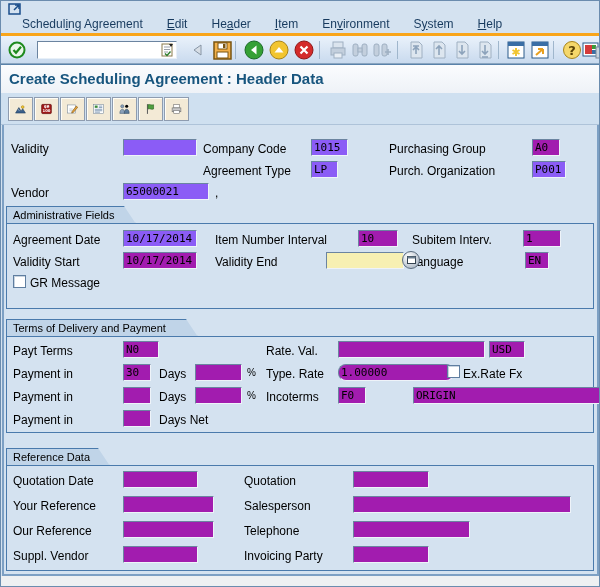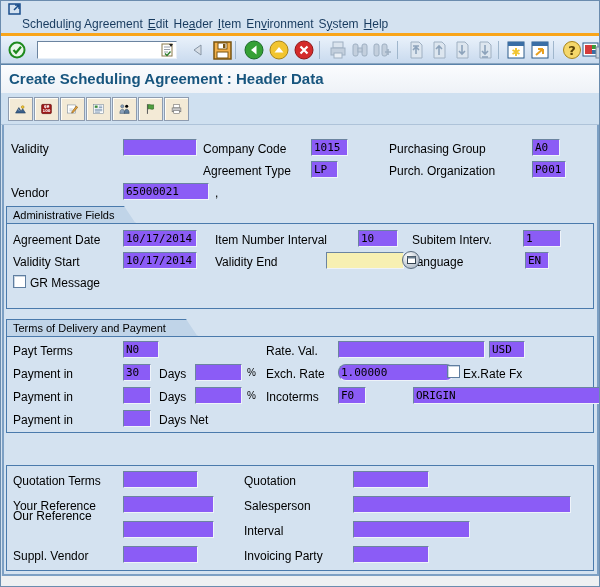--- a/index.html
+++ b/index.html
@@ -4,39 +4,39 @@
 <style>
   html,body{margin:0;padding:0;}
   .window{
     position:relative; width:600px; height:587px;
     background:#d4e2f0; overflow:hidden;
     border:1px solid #6b8cae; box-sizing:border-box;
     font-family:"Liberation Sans",sans-serif;
   }
   
   .top-strip{position:absolute;left:0;top:0;width:100%;height:14px;background:#d4e2f0;}
-  .menubar{position:absolute;left:0;top:13px;width:100%;height:19px;display:flex;gap:5px;padding-left:21px;box-sizing:border-box;align-items:center;}
+  .menubar{position:absolute;left:0;top:13px;width:100%;height:19px;display:flex;gap:24px;padding-left:21px;box-sizing:border-box;align-items:center;}
   .menu-item{font-size:12px;color:#173a5e;cursor:default;white-space:nowrap;}
   .accent-line{position:absolute;left:0;top:32px;width:100%;height:3px;background:#f9a51a;}
   .toolbar{position:absolute;left:0;top:35px;width:100%;height:28px;background:linear-gradient(#eaf2fb,#c9daee);border-bottom:1px solid #8aa5c0;box-sizing:border-box;}
   .tbtn{position:absolute;width:22px;height:22px;top:3px;display:flex;align-items:center;justify-content:center;}
   .tsep{position:absolute;top:5px;width:1px;height:18px;background:#9fb6cc;}
   .cmd-field{position:absolute;left:36px;top:5px;width:140px;height:18px;background:#fff;border:1px solid;border-color:#6b84a0 #e8f0f8 #e8f0f8 #6b84a0;font:11px "DejaVu Sans Mono",monospace;padding:0 16px 0 3px;box-sizing:border-box;}
   .cmd-hist{position:absolute;left:160px;top:7px;}
   .title-strip{position:absolute;left:0;top:63px;width:100%;height:29px;background:linear-gradient(#fbfcfe,#eef2f7);border-top:1px solid #5a82aa;box-sizing:border-box;}
   .page-title{position:absolute;left:8px;top:69px;font-size:15px;font-weight:bold;color:#17557e;}
   .app-toolbar{position:absolute;left:0;top:92px;width:100%;height:32px;background:#cfe0f0;border-bottom:1px solid #aec3d9;box-sizing:border-box;}
   .abtn{position:absolute;top:4px;width:25px;height:24px;background:#f3ead6;border:1px solid #8e9cb0;box-shadow:inset 1px 1px 0 #fffdf6;display:flex;align-items:center;justify-content:center;box-sizing:border-box;}
   
   .content-frame{position:absolute;left:1px;top:124px;width:597px;height:451px;border-left:2px solid #7da0c4;border-right:2px solid #7da0c4;border-bottom:2px solid #7da0c4;box-sizing:border-box;}
   .bottom-strip{position:absolute;left:0;top:575px;width:100%;height:12px;background:#eef0f2;}
   
   .lbl{position:absolute;font-size:12px;color:#000;white-space:nowrap;}
   .fld{position:absolute;height:17px;font:11px "DejaVu Sans Mono",monospace;color:#000;padding:0 2px;box-sizing:border-box;border:1px solid;border-color:#6b84a0 #eef3f9 #eef3f9 #6b84a0;outline:none;}
-  .ed{background:#8b5cf6;}
+  .ed{background:#a21caf;}
   .ro{background:#8b5cf6;}
   .fc{background:#f7f0b2;}
   .sec{position:absolute;left:5px;width:588px;border:1px solid #4a7aac;box-sizing:border-box;}
   .tab{position:absolute;left:5px;height:18px;background:#c0d4e8;clip-path:polygon(0 0,calc(100% - 12px) 0,100% 100%,0 100%);box-shadow:inset 0 0 0 1px #4a7aac;font-size:11px;padding:3px 16px 0 7px;box-sizing:border-box;color:#000;white-space:nowrap;}
   .cb{position:absolute;appearance:none;-webkit-appearance:none;width:13px;height:13px;background:#fff;border:1px solid #5f7ea0;box-shadow:inset 1px 1px 0 #c8d4e0;margin:0;}
   .f4{position:absolute;width:18px;height:18px;border-radius:50%;background:radial-gradient(circle at 35% 30%,#ffffff,#b9c3ce 70%,#8c99a8);border:1px solid #5a6b7d;box-sizing:border-box;display:flex;align-items:center;justify-content:center;padding:0;z-index:5;}
   u{text-decoration:underline;}
 </style>
 </head>
 <body>
@@ -290,49 +290,50 @@
   <input class="fld ed" style="left: 122px; top: 340px; width: 36px;" value="N0">
   <span class="lbl" style="left:265px;top:343px">Rate. Val.</span>
   <input class="fld ed" style="left: 337px; top: 340px; width: 147px;" value="">
   <input class="fld ed" style="left: 488px; top: 340px; width: 36px;" value="USD">
 
   <span class="lbl" style="left:12px;top:366px">Payment in</span>
   <input class="fld ed" style="left: 122px; top: 363px; width: 28px;" value="30">
   <span class="lbl" style="left:158px;top:366px">Days</span>
   <input class="fld ed" style="left: 194px; top: 363px; width: 47px;" value="">
   <span class="lbl" style="left:246px;top:366px;font-size:10px">%</span>
-  <span class="lbl" style="left:265px;top:366px">Exch. Rate</span>
+  <span class="lbl" style="left:265px;top:366px">Type. Rate</span>
   <input class="fld ed" style="left: 337px; top: 363px; width: 116px; border-radius: 8px;" value="1.00000">
   <input type="checkbox" class="cb" style="left: 446px; top: 364px;">
   <span class="lbl" style="left:462px;top:366px">Ex.Rate Fx</span>
 
   <span class="lbl" style="left:12px;top:389px">Payment in</span>
   <input class="fld ed" style="left: 122px; top: 386px; width: 28px;" value="">
   <span class="lbl" style="left:158px;top:389px">Days</span>
   <input class="fld ed" style="left: 194px; top: 386px; width: 47px;" value="">
   <span class="lbl" style="left:246px;top:389px;font-size:10px">%</span>
   <span class="lbl" style="left:265px;top:389px">Incoterms</span>
   <input class="fld ed" style="left: 337px; top: 386px; width: 28px;" value="F0">
   <input class="fld ed" style="left: 368px; top: 386px; width: 231px; margin-left: 44px;" value="ORIGIN">
 
   <span class="lbl" style="left:12px;top:412px">Payment in</span>
   <input class="fld ed" style="left: 122px; top: 409px; width: 28px;" value="">
   <span class="lbl" style="left:158px;top:412px">Days Net</span>
 
+  <div class="tab" style="top:447px;width:104px">Reference Data</div>
   <div class="sec" style="top:464px;height:106px"></div>
-  <span class="lbl" style="left:12px;top:473px">Quotation Terms</span>
+  <span class="lbl" style="left:12px;top:473px">Quotation Date</span>
   <input class="fld ed" style="left: 122px; top: 470px; width: 75px;" value="">
   <span class="lbl" style="left:243px;top:473px">Quotation</span>
   <input class="fld ed" style="left: 352px; top: 470px; width: 76px;" value="">
   <span class="lbl" style="left:12px;top:498px">Your Reference</span>
   <input class="fld ed" style="left: 122px; top: 495px; width: 91px;" value="">
   <span class="lbl" style="left:243px;top:498px">Salesperson</span>
   <input class="fld ed" style="left: 352px; top: 495px; width: 218px;" value="">
-  <span class="lbl" style="left:12px;top:508px">Our Reference</span>
+  <span class="lbl" style="left:12px;top:523px">Our Reference</span>
   <input class="fld ed" style="left: 122px; top: 520px; width: 91px;" value="">
-  <span class="lbl" style="left:243px;top:523px">Interval</span>
+  <span class="lbl" style="left:243px;top:523px">Telephone</span>
   <input class="fld ed" style="left: 352px; top: 520px; width: 117px;" value="">
   <span class="lbl" style="left:12px;top:548px">Suppl. Vendor</span>
   <input class="fld ed" style="left: 122px; top: 545px; width: 75px;" value="">
   <span class="lbl" style="left:243px;top:548px">Invoicing Party</span>
   <input class="fld ed" style="left: 352px; top: 545px; width: 76px;" value="">
 
 </div>
 
 </body></html>

